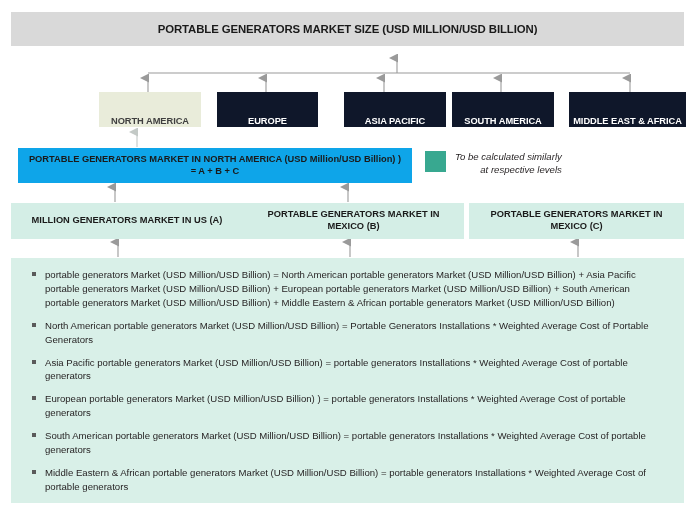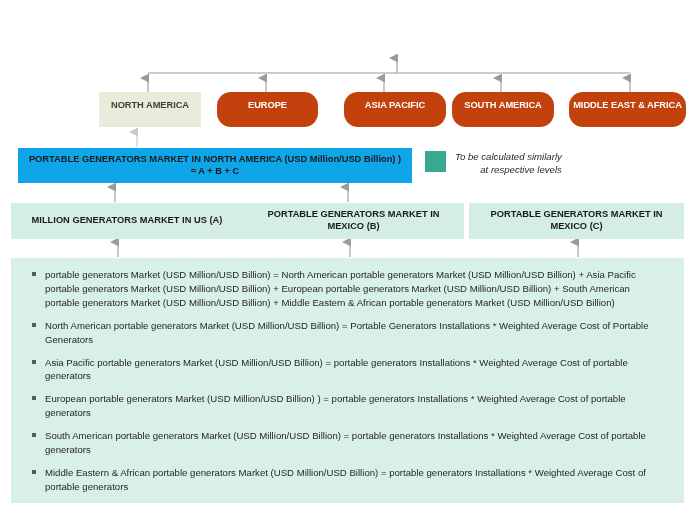--- a/index.html
+++ b/index.html
@@ -50,39 +50,38 @@
     width: 695px;
     height: 512px;
     pointer-events: none;
   }
 
   
   .region-box {
     position: absolute;
     height: 35px;
     display: flex;
-    align-items: flex-start;
+    align-items: flex-end;
     justify-content: center;
     box-sizing: border-box;
-    padding: 8px 4px;
+    padding: 0 4px;
   }
   .region-box .region-label {
     font-size: 9.3px;
     font-weight: bold;
     line-height: 1.18;
     text-align: center;
     letter-spacing: -0.05px;
   }
   .region-box.cream {
     background: #e9ecda;
   }
   .region-box.cream .region-label { color: #3f3f3f; }
   .region-box.teal {
-    background: #c2410c;
-    border-radius: 14px;
+    background: #0f172a;
   }
   .region-box.teal .region-label { color: #ffffff; }
 
   
   .na-formula-box {
     position: absolute;
     left: 18px;
     top: 148px;
     width: 394px;
     height: 35px;
@@ -174,20 +173,23 @@
     width: 4px;
     height: 4px;
     background: #5a5a5a;
   }
 </style>
 </head>
 <body>
 
 <div id="canvas">
 
+  <div class="title-bar">
+    <div class="title-text">PORTABLE GENERATORS MARKET SIZE (USD MILLION/USD BILLION)</div>
+  </div>
 
   <svg class="connectors" viewBox="0 0 695 512" width="695" height="512">
     <defs>
       <marker id="arrowUp" markerWidth="9" markerHeight="9" refX="4.5" refY="8" orient="auto-start-reverse" markerUnits="userSpaceOnUse">
         <path d="M4.5 0 L9 9 L0 9 Z" fill="#9a9a9a"></path>
       </marker>
       <marker id="arrowUpFaint" markerWidth="9" markerHeight="9" refX="4.5" refY="8" orient="auto-start-reverse" markerUnits="userSpaceOnUse">
         <path d="M4.5 0 L9 9 L0 9 Z" fill="#c3c9c6"></path>
       </marker>
     </defs>

